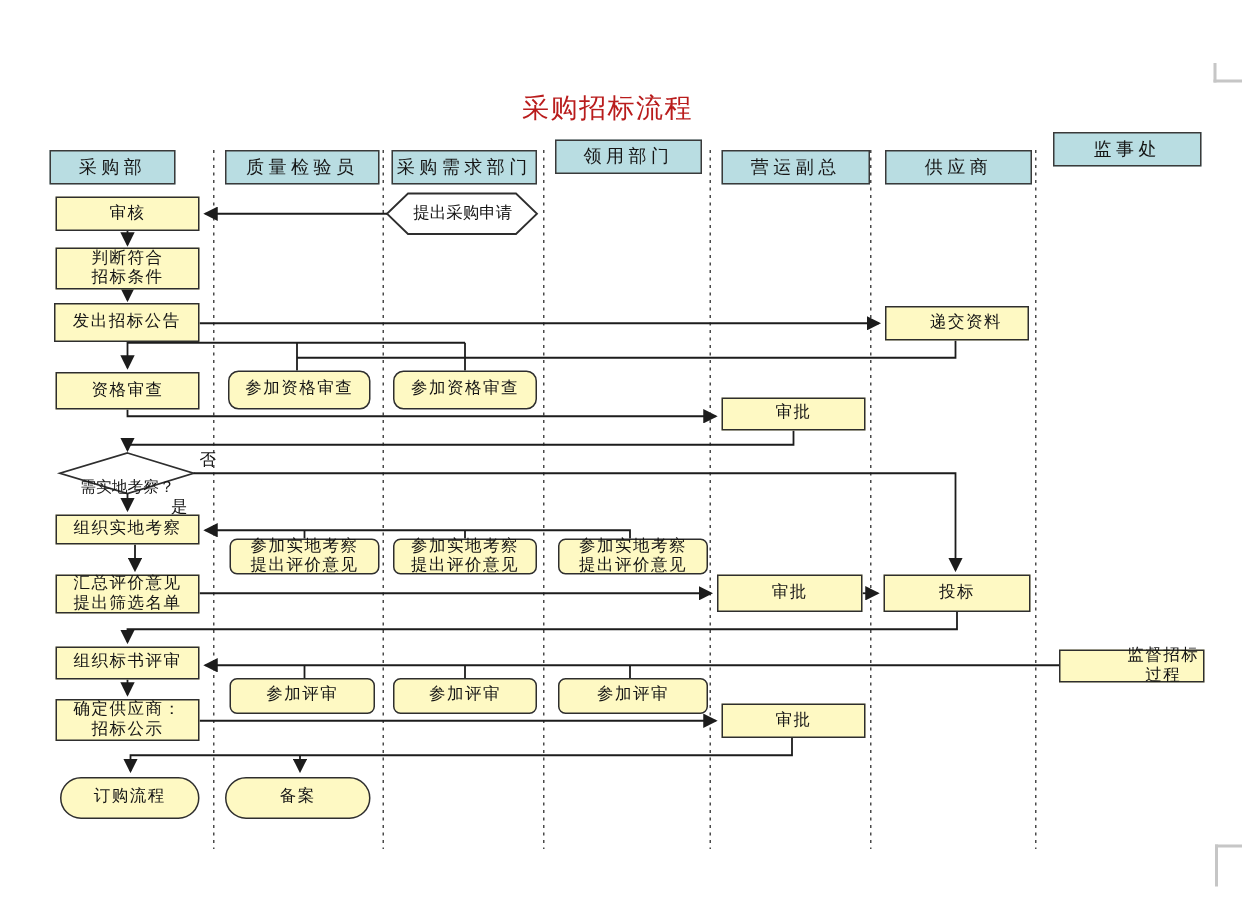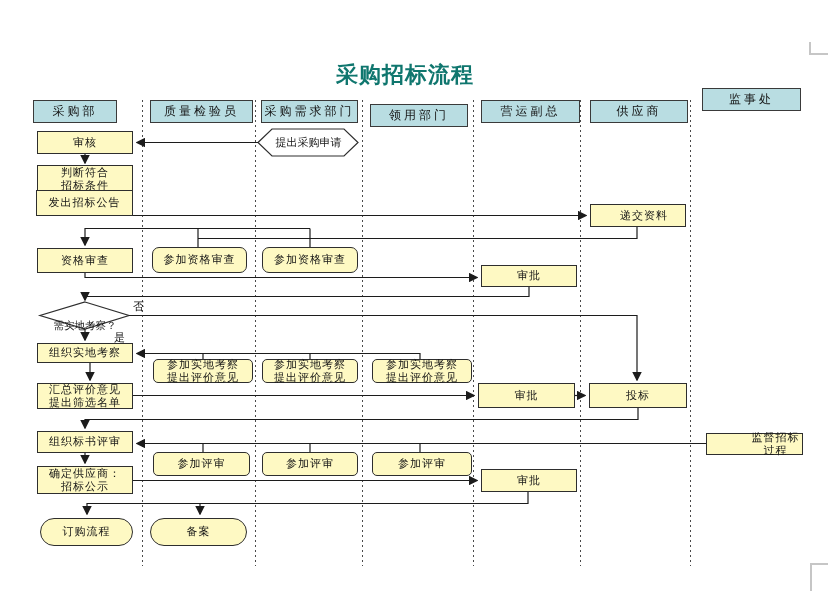--- a/index.html
+++ b/index.html
@@ -23,21 +23,21 @@
   .rounded{border-radius:7px;}
   .soft{border-radius:5px;}
   .terminator{border-radius:14px;}
   .naked{border:none;background:transparent;z-index:3;}
   .branch-label{
     position:absolute;z-index:3;font-size:11px;letter-spacing:0;
     background:transparent;color:#111;
   }
   #title{
     position:absolute;left:335px;top:60px;width:140px;z-index:2;
-    text-align:center;font-size:22px;font-weight:bold;letter-spacing:1px;color:#0f766e;
+    text-align:center;font-size:18px;font-weight:normal;letter-spacing:1px;color:#b91c1c;
   }
   .corner-mark{position:absolute;z-index:0;}
   #mark-top-right{right:0;top:42px;width:17px;height:11px;border-left:2px solid #c6c6c6;border-bottom:2px solid #c6c6c6;}
   #mark-bottom-right{right:0;top:563px;width:16px;height:26px;border-left:2px solid #c6c6c6;border-top:2px solid #c6c6c6;}
 </style>
 </head>
 <body>
 
 <div id="page">
 
@@ -90,30 +90,30 @@
       <path d="M85,453 L85,463" marker-end="url(#arr)"></path>
       <path d="M133,480.5 L477,480.5" marker-end="url(#arr)"></path>
       <path d="M528,492 L528,503.5 L87,503.5 L87,514" marker-end="url(#arr)"></path>
       <path d="M200,503.5 L200,514" marker-end="url(#arr)"></path>
     </g>
   </svg>
 
   <div class="node lane-header" style="left:33px;top:100px;width:84px;height:23px;">采购部</div>
   <div class="node lane-header" style="left:150px;top:100px;width:103px;height:23px;">质量检验员</div>
   <div class="node lane-header" style="left:261px;top:100px;width:97px;height:23px;">采购需求部门</div>
-  <div class="node lane-header" style="left:370px;top:104px;width:98px;height:23px;">领用部门</div>
+  <div class="node lane-header" style="left:370px;top:93px;width:98px;height:23px;">领用部门</div>
   <div class="node lane-header" style="left:481px;top:100px;width:99px;height:23px;">营运副总</div>
   <div class="node lane-header" style="left:590px;top:100px;width:98px;height:23px;">供应商</div>
   <div class="node lane-header" style="left:702px;top:88px;width:99px;height:23px;text-align:right;">监事处</div>
 
   <div class="node" style="left:37px;top:131px;width:96px;height:23px;">审核</div>
   <div class="node naked" style="left:266px;top:132px;width:85px;height:21px;letter-spacing:0;">提出采购申请</div>
   <div class="node" style="left:37px;top:165px;width:96px;height:28px;">判断符合
 招标条件</div>
-  <div class="node" style="left:36px;top:190px;width:97px;height:26px;">发出招标公告</div>
+  <div class="node" style="left:36px;top:202px;width:97px;height:26px;">发出招标公告</div>
   <div class="node" style="left:37px;top:248px;width:96px;height:25px;">资格审查</div>
   <div class="node rounded" style="left:152px;top:247px;width:95px;height:26px;">参加资格审查</div>
   <div class="node rounded" style="left:262px;top:247px;width:96px;height:26px;">参加资格审查</div>
   <div class="node" style="left:590px;top:204px;width:96px;height:23px;padding-left:12px;">递交资料</div>
   <div class="node" style="left:481px;top:265px;width:96px;height:22px;">审批</div>
 
   <div class="node naked" style="left:30px;top:316px;width:110px;height:19px;font-size:10.5px;letter-spacing:0;white-space:nowrap;">需实地考察？</div>
   <span class="branch-label" style="left:133px;top:299px;">否</span>
   <span class="branch-label" style="left:114px;top:330px;">是</span>
 

